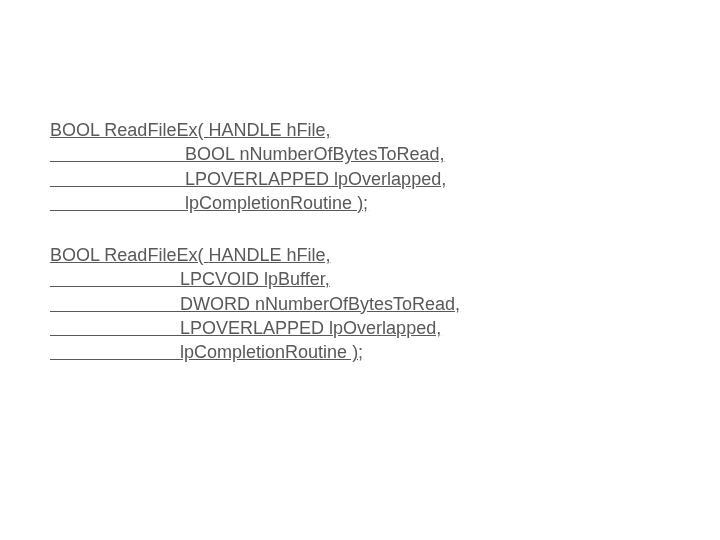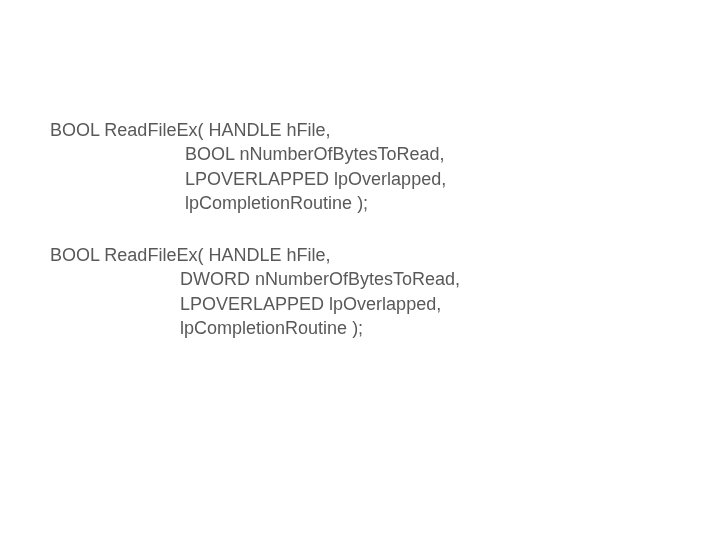--- a/index.html
+++ b/index.html
@@ -12,20 +12,21 @@
     color: #595959;
     font-size: 18px;
     line-height: 1.35;
   }
   .page {
     padding: 118px 0 0 50px;
     box-sizing: border-box;
   }
   .sig {
     margin-bottom: 28px;
+    text-decoration: underline;
   }
   .row {
     display: flex;
   }
   .first-col {
     white-space: pre;
   }
 </style>
 </head>
 <body>
@@ -51,20 +52,24 @@
     </div>
   </div>
 
   <div class="sig">
     <div class="row">
       <span class="first-col">BOOL ReadFileEx( </span>
       <span>HANDLE hFile,</span>
     </div>
     <div class="row">
       <span class="first-col">                          </span>
+      <span>LPCVOID lpBuffer,</span>
+    </div>
+    <div class="row">
+      <span class="first-col">                          </span>
       <span>DWORD nNumberOfBytesToRead,</span>
     </div>
     <div class="row">
       <span class="first-col">                          </span>
       <span>LPOVERLAPPED lpOverlapped,</span>
     </div>
     <div class="row">
       <span class="first-col">                          </span>
       <span>lpCompletionRoutine );</span>
     </div>

